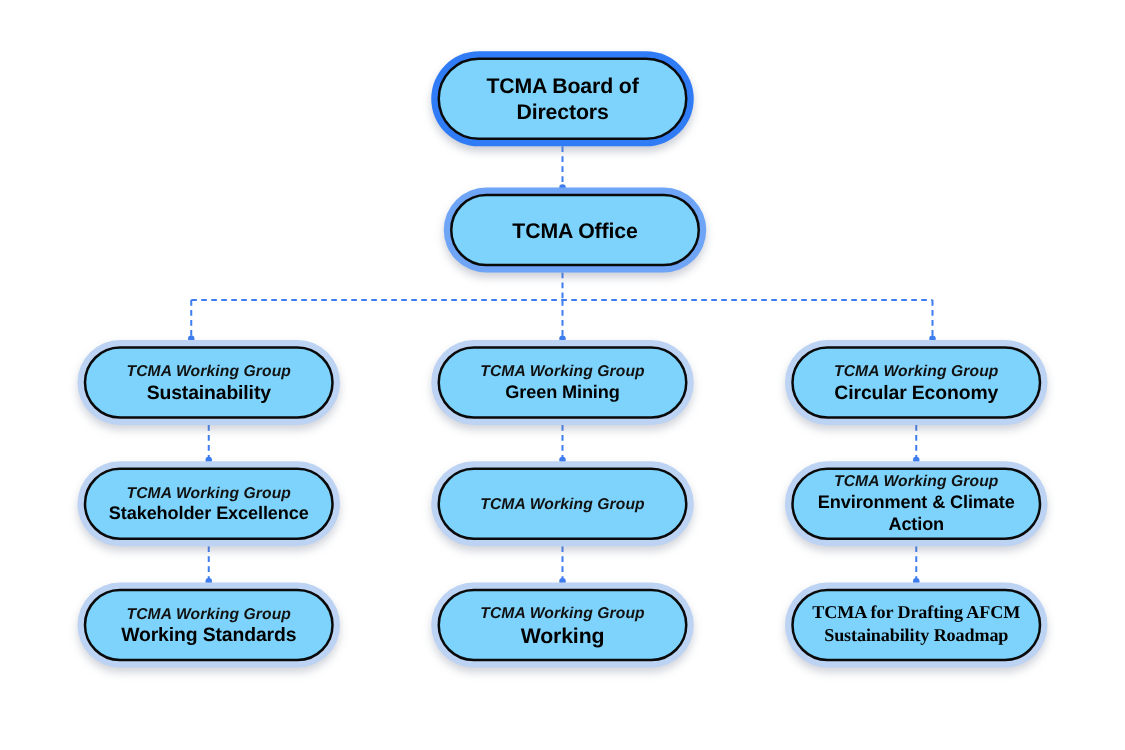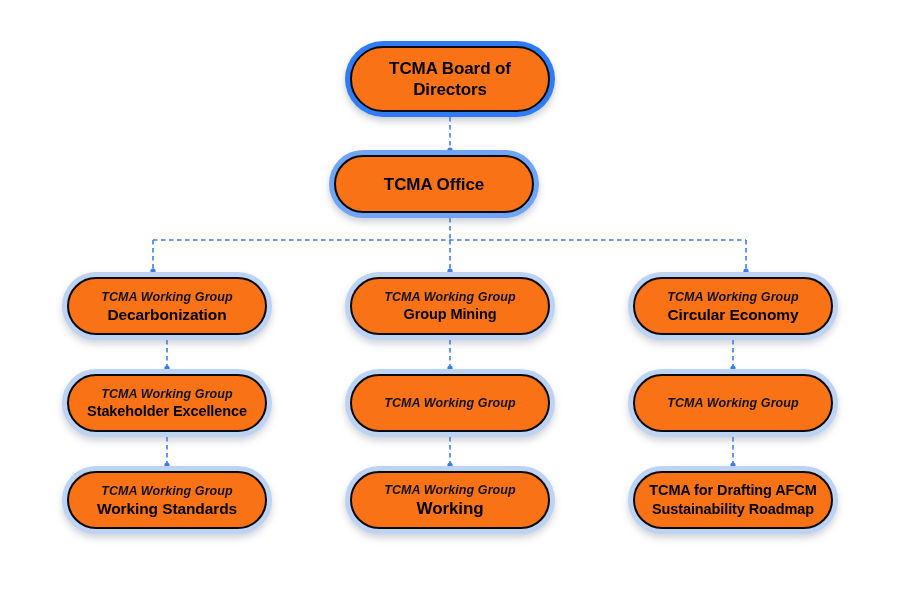--- a/index.html
+++ b/index.html
@@ -50,21 +50,21 @@
     box-shadow: 0 4px 7px rgba(120,130,150,0.38);
   }
   .glow-light {
     background: #bcd3f3;
     box-shadow: 0 4px 7px rgba(120,130,150,0.34);
   }
 
   .node-inner {
     position: absolute;
     box-sizing: border-box;
-    background: #f97316;
+    background: #7dd3fc;
     border: 2.5px solid #0a0a0a;
     border-radius: 999px;
     display: flex;
     flex-direction: column;
     align-items: center;
     justify-content: center;
     text-align: center;
   }
 
   .node-subtitle {
@@ -91,20 +91,21 @@
   }
 
   .node-title.big {
     font-size: 17px;
     line-height: 21px;
   }
 
   .node-title.plain-two {
     font-size: 14.5px;
     line-height: 19px;
+    font-family: Liberation Serif, serif;
   }
 </style>
 </head>
 <body>
 
 <div id="chart-canvas">
 
   <svg id="connector-layer" viewBox="0 0 900 600" width="900" height="600">
     <g stroke="#3d7df0" stroke-width="1.6" stroke-dasharray="4.5,3.5" fill="none">
 
@@ -139,37 +140,37 @@
       <circle cx="733" cy="465" r="2.6"></circle>
     </g>
   </svg>
 
   <div class="node-wrap glow-strong" style="left:345px; top:41px; width:210px; height:76px;">
     <div class="node-inner" style="left:5px; top:5px; right:5px; bottom:5px;">
       <div class="node-title big">TCMA Board of Directors</div>
     </div>
   </div>
 
-  <div class="node-wrap glow-medium" style="left:329px; top:150px; width:210px; height:68px;">
+  <div class="node-wrap glow-medium" style="left:355px; top:150px; width:210px; height:68px;">
     <div class="node-inner" style="left:5px; top:5px; right:5px; bottom:5px;">
       <div class="node-title big">TCMA Office</div>
     </div>
   </div>
 
   <div class="node-wrap glow-light" style="left:62px; top:272px; width:210px; height:68px;">
     <div class="node-inner" style="left:5px; top:5px; right:5px; bottom:5px;">
       <div class="node-subtitle">TCMA Working Group</div>
-      <div class="node-title">Decarbonization</div>
+      <div class="node-title">Sustainability</div>
     </div>
   </div>
 
   <div class="node-wrap glow-light" style="left:345px; top:272px; width:210px; height:68px;">
     <div class="node-inner" style="left:5px; top:5px; right:5px; bottom:5px;">
       <div class="node-subtitle">TCMA Working Group</div>
-      <div class="node-title two-line">Group Mining</div>
+      <div class="node-title two-line">Green Mining</div>
     </div>
   </div>
 
   <div class="node-wrap glow-light" style="left:628px; top:272px; width:210px; height:68px;">
     <div class="node-inner" style="left:5px; top:5px; right:5px; bottom:5px;">
       <div class="node-subtitle">TCMA Working Group</div>
       <div class="node-title">Circular Economy</div>
     </div>
   </div>
 
@@ -182,20 +183,21 @@
 
   <div class="node-wrap glow-light" style="left:345px; top:369px; width:210px; height:68px;">
     <div class="node-inner" style="left:5px; top:5px; right:5px; bottom:5px;">
       <div class="node-subtitle">TCMA Working Group</div>
     </div>
   </div>
 
   <div class="node-wrap glow-light" style="left:628px; top:369px; width:210px; height:68px;">
     <div class="node-inner" style="left:5px; top:5px; right:5px; bottom:5px;">
       <div class="node-subtitle">TCMA Working Group</div>
+      <div class="node-title two-line" style="padding:0 2px;">Environment &amp; Climate Action</div>
     </div>
   </div>
 
   <div class="node-wrap glow-light" style="left:62px; top:466px; width:210px; height:68px;">
     <div class="node-inner" style="left:5px; top:5px; right:5px; bottom:5px;">
       <div class="node-subtitle">TCMA Working Group</div>
       <div class="node-title">Working Standards</div>
     </div>
   </div>
 

